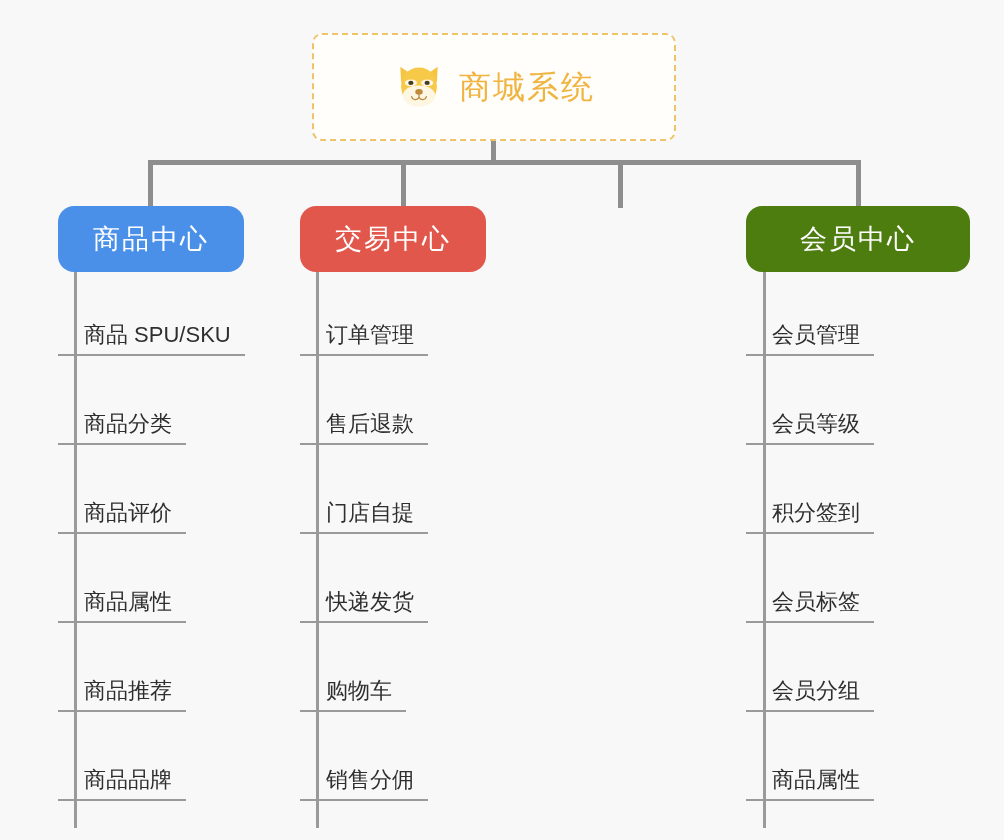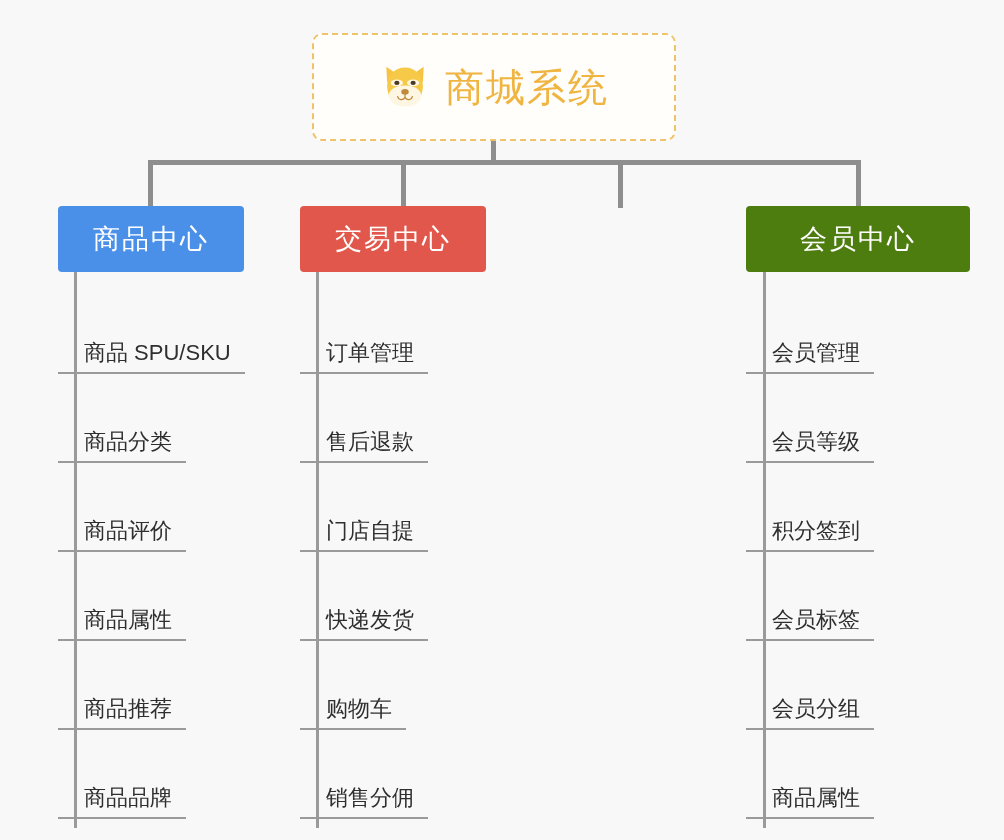--- a/index.html
+++ b/index.html
@@ -29,21 +29,21 @@
     box-sizing: border-box;
     background: #fffefb;
     border: 2px dashed #f0c269;
     border-radius: 10px;
     display: flex;
     align-items: center;
     justify-content: center;
     gap: 14px;
   }
   .root-title {
-    font-size: 39px;
+    font-size: 32px;
     color: #f0b441;
     letter-spacing: 2px;
     line-height: 1;
     white-space: nowrap;
   }
   .shiba-icon {
     width: 52px;
     height: 52px;
     flex: 0 0 52px;
     display: block;
@@ -73,35 +73,34 @@
   }
 
   
   .column {
     position: absolute;
     top: 206px;
   }
   .cat-box {
     box-sizing: border-box;
     height: 66px;
-    border-radius: 4px;
+    border-radius: 16px;
     display: flex;
     align-items: center;
     justify-content: center;
     color: #ffffff;
     font-size: 27px;
     letter-spacing: 2px;
     white-space: nowrap;
   }
 
   
   .branch {
     position: relative;
     margin-top: 0;
-    padding-top: 18px;
   }
   .spine {
     position: absolute;
     top: 0;
     width: 3px;
     background: #9a9a9a;
   }
   .leaf {
     position: relative;
     height: 89px;

